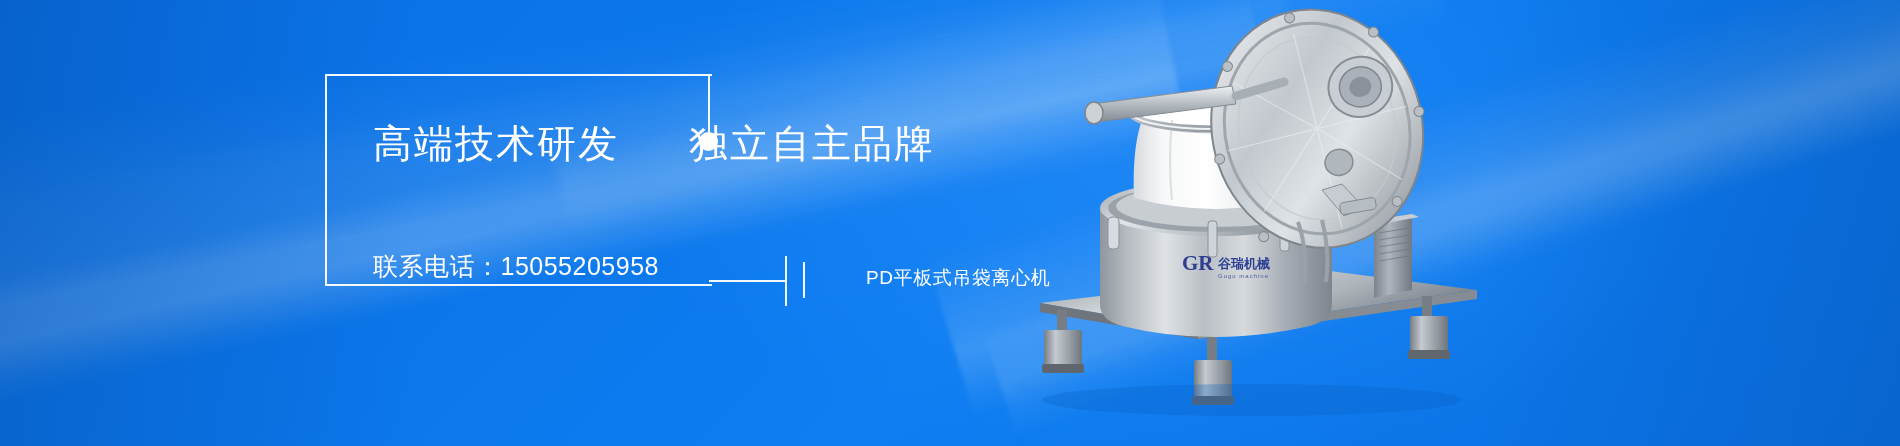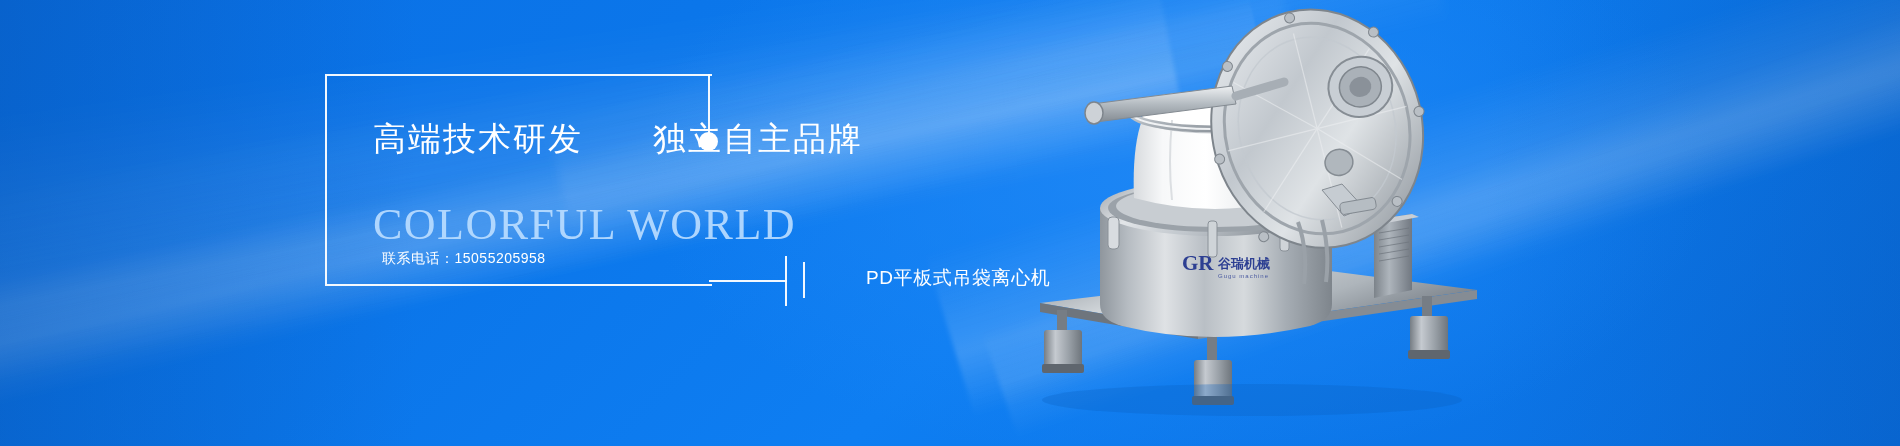--- a/index.html
+++ b/index.html
@@ -77,39 +77,39 @@
     background:rgba(255,255,255,.95);
   }
   .tick2{
     position:absolute;left:803px;top:262px;width:2px;height:36px;
     background:rgba(255,255,255,.95);
   }
 
   
   .headline{
     position:absolute;left:373px;top:117px;
-    font-size:33px;letter-spacing:2px;color:#ffffff;
+    font-size:39px;letter-spacing:2px;color:#ffffff;
     white-space:nowrap;font-weight:400;
   }
   .headline .gap{display:inline-block;width:70px;}
   .sub-en{
     position:absolute;left:373px;top:170px;
     font-family:"Liberation Serif", serif;
     font-size:22px;letter-spacing:1.2px;
     color:rgba(200,226,255,.88);white-space:nowrap;
   }
   .big-en{
     position:absolute;left:373px;top:199px;
     font-family:"Liberation Serif", serif;
     font-size:44px;letter-spacing:1.5px;
     color:rgba(186,220,255,.92);white-space:nowrap;
   }
   .phone{
-    position:absolute;left:382px;top:250px;
-    font-size:14px;color:#ffffff;letter-spacing:.5px;white-space:nowrap;
+    position:absolute;left:373px;top:250px;
+    font-size:25px;color:#ffffff;letter-spacing:.5px;white-space:nowrap;
   }
   .product-label{
     position:absolute;left:818px;top:265px;
     font-size:19px;color:#ffffff;letter-spacing:.6px;white-space:nowrap;margin-left:48px;
   }
 
   
   .machine{
     position:absolute;left:1022px;top:8px;width:560px;height:430px;
   }
@@ -129,21 +129,20 @@
 
   <div class="frame"></div>
   <div class="frame-drop"></div>
   <div class="frame-dot"></div>
   <div class="frame-baseline"></div>
   <div class="tick"></div>
   <div class="tick2"></div>
 
   <div class="headline"><span>高端技术研发</span><span class="gap"></span><span>独立自主品牌</span></div>
 
-  <div class="big-en">COLORFUL WORLD</div>
   <div class="phone">联系电话：15055205958</div>
   <div class="product-label">PD平板式吊袋离心机</div>
 
   <div class="machine">
     <svg viewBox="0 0 560 430" width="560" height="430">
       <defs>
         <linearGradient id="steelV" x1="0" y1="0" x2="1" y2="0">
           <stop offset="0" stop-color="#8f969d"></stop>
           <stop offset="0.12" stop-color="#b6bcc2"></stop>
           <stop offset="0.28" stop-color="#dfe2e5"></stop>

